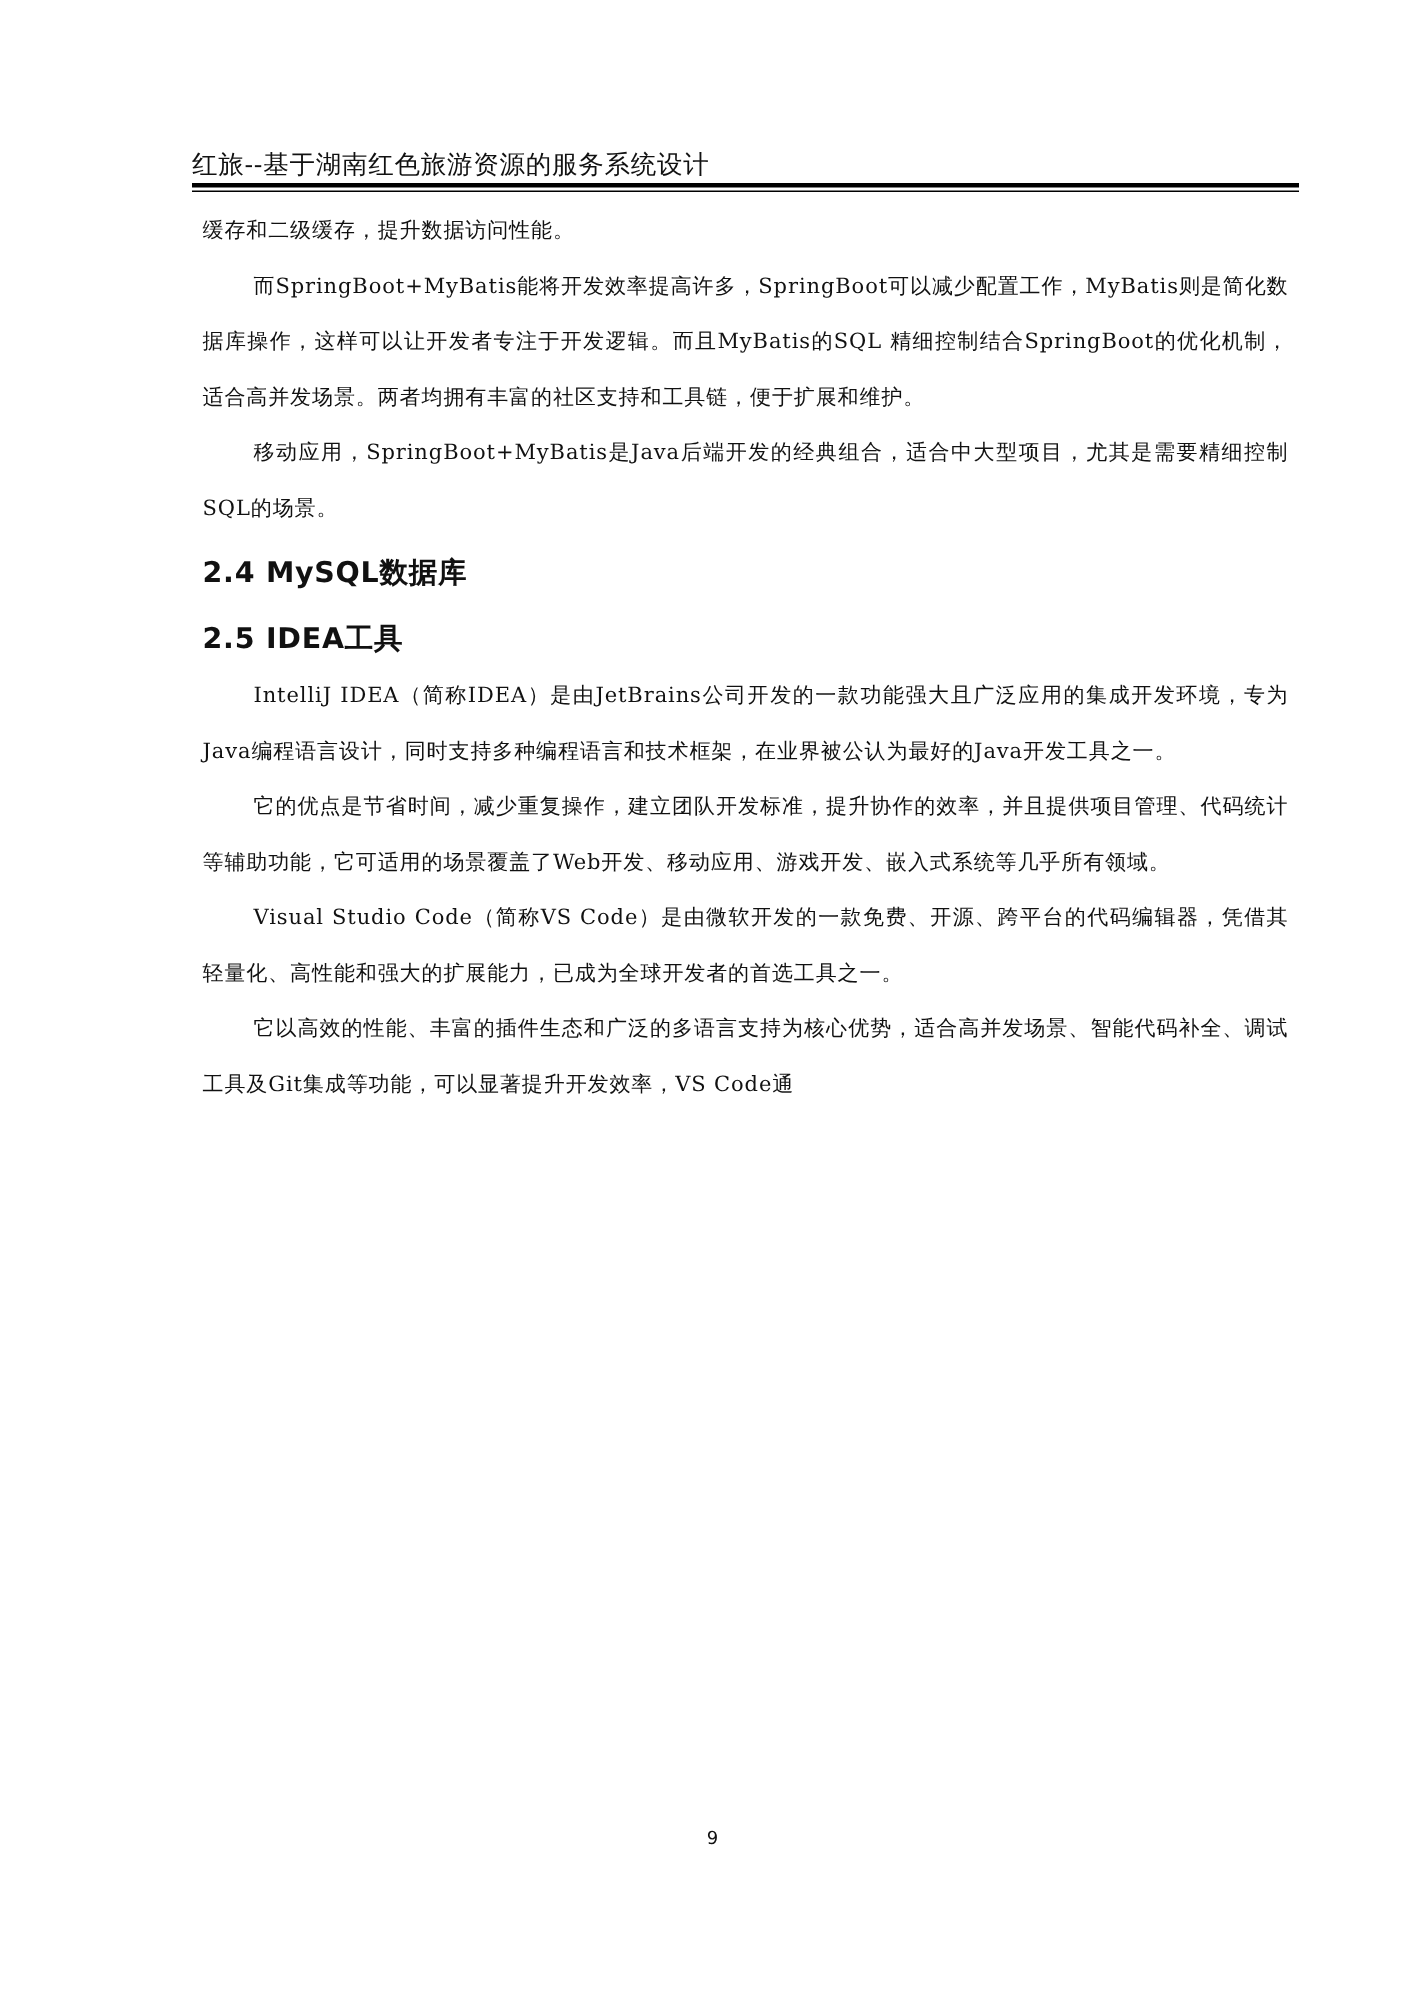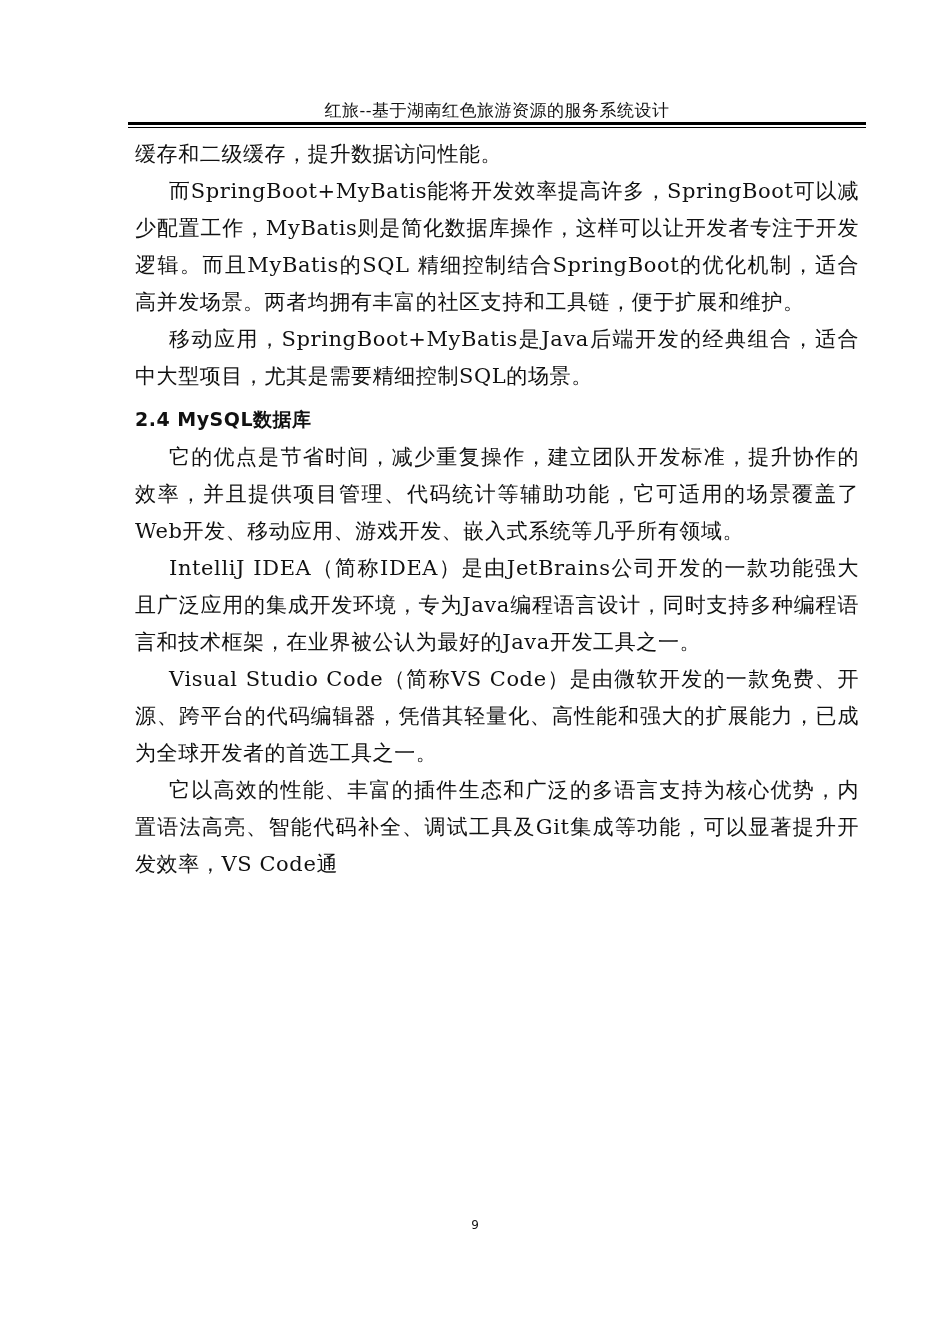--- a/index.html
+++ b/index.html
@@ -18,21 +18,21 @@
     .page {
       position: absolute;
       left: 0; top: 0;
       width: 950px; height: 1344px;
     }
     .running-header {
       position: absolute;
       left: 128px;
       width: 738px;
       top: 100px;
-      text-align: center;
+      text-align: left;
       font-size: 17px;
       line-height: 20px;
       letter-spacing: 0.5px;
     }
     .header-rule-thick {
       position: absolute;
       left: 128px;
       width: 738px;
       top: 122px;
       height: 3px;
@@ -47,21 +47,21 @@
       background: #000;
     }
     .body-text {
       position: absolute;
       left: 135px;
       width: 724px;
       top: 136px;
     }
     .para {
       margin: 0;
-      font-size: 21px;
+      font-size: 14px;
       line-height: 37px;
       text-align: justify;
       text-align-last: left;
       letter-spacing: 0.6px;
     }
     .para.indent { text-indent: 34px; }
     .section-heading {
       margin: 4px 0 0 0;
       font-family: "DejaVu Sans", "Liberation Sans", sans-serif;
       font-size: 19px;
@@ -89,21 +89,22 @@
   <div class="header-rule-thick"></div>
   <div class="header-rule-thin"></div>
 
   <div class="body-text">
     <p class="para">缓存和二级缓存，提升数据访问性能。</p>
     <p class="para indent">而SpringBoot+MyBatis能将开发效率提高许多，SpringBoot可以减少配置工作，MyBatis则是简化数据库操作，这样可以让开发者专注于开发逻辑。而且MyBatis的SQL 精细控制结合SpringBoot的优化机制，适合高并发场景。两者均拥有丰富的社区支持和工具链，便于扩展和维护。</p>
     <p class="para indent">移动应用，SpringBoot+MyBatis是Java后端开发的经典组合，适合中大型项目，尤其是需要精细控制SQL的场景。</p>
 
     <h2 class="section-heading">2.4 MySQL数据库</h2>
 
+    <h2 class="section-heading">2.5 IDEA工具</h2>
+    <p class="para indent">IntelliJ IDEA（简称IDEA）是由JetBrains公司开发的一款功能强大且广泛应用的集成开发环境，专为Java编程语言设计，同时支持多种编程语言和技术框架，在业界被公认为最好的Java开发工具之一。</p>
     <p class="para indent">它的优点是节省时间，减少重复操作，建立团队开发标准，提升协作的效率，并且提供项目管理、代码统计等辅助功能，它可适用的场景覆盖了Web开发、移动应用、游戏开发、嵌入式系统等几乎所有领域。</p>
-    <p class="para indent">IntelliJ IDEA（简称IDEA）是由JetBrains公司开发的一款功能强大且广泛应用的集成开发环境，专为Java编程语言设计，同时支持多种编程语言和技术框架，在业界被公认为最好的Java开发工具之一。</p>
 
     <p class="para indent">Visual Studio Code（简称VS Code）是由微软开发的一款免费、开源、跨平台的代码编辑器，凭借其轻量化、高性能和强大的扩展能力，已成为全球开发者的首选工具之一。</p>
-    <p class="para indent">它以高效的性能、丰富的插件生态和广泛的多语言支持为核心优势，内置语法高亮、智能代码补全、调试工具及Git集成等功能，可以显著提升开发效率，VS Code通</p>
+    <p class="para indent">它以高效的性能、丰富的插件生态和广泛的多语言支持为核心优势，适合高并发场景、智能代码补全、调试工具及Git集成等功能，可以显著提升开发效率，VS Code通</p>
   </div>
 
   <div class="page-number">9</div>
 </div>
 
 </body></html>

